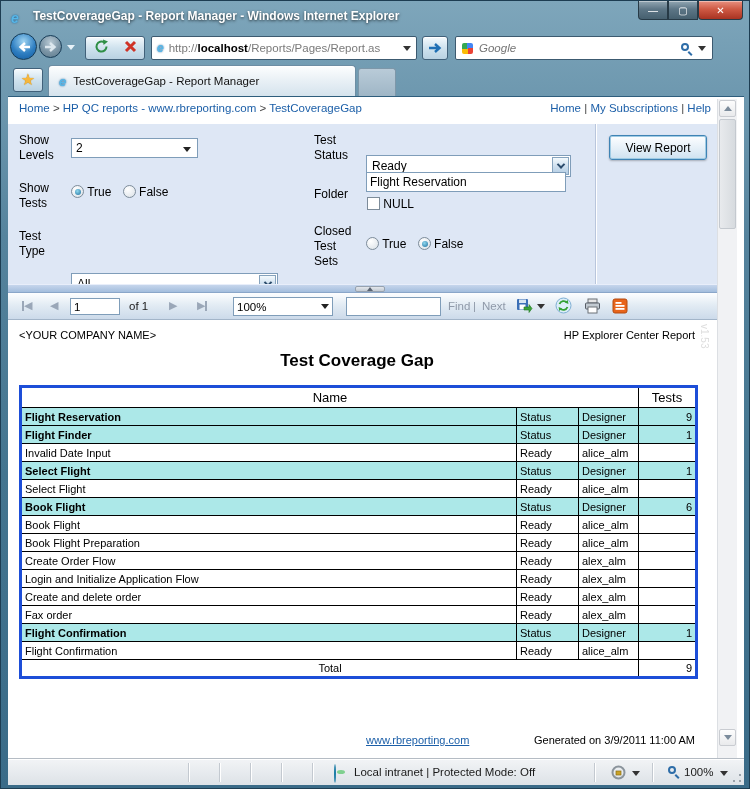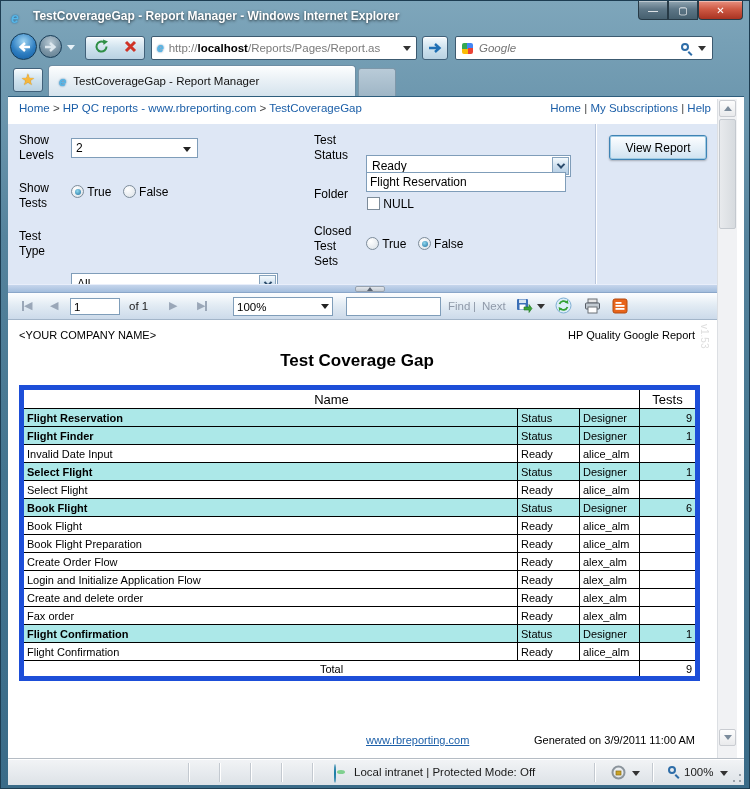--- a/index.html
+++ b/index.html
@@ -60,21 +60,21 @@
   #rtoolbar{background:linear-gradient(180deg,#fdfeff,#e3ecf4 45%,#ccdaea);border-bottom:1px solid #a3b5c9;}
   .navglyph{color:#9aa7b8;font-size:11px;line-height:1;display:inline-flex;align-items:center;}
   .navglyph .bar{display:inline-block;width:2px;height:10px;background:#9aa7b8;}
   .tbtext{font-size:11.5px;color:#1a1a1a;}
   .findlnk{font-size:11.5px;color:#909aa9;}
   .sinput{border:1px solid #7f9db9;background:#fff;font-size:11.5px;font-family:"Liberation Sans",sans-serif;padding:0 3px;}
   
   #report{background:#fff;font-family:"Liberation Sans",sans-serif;color:#000;}
   .rptsmall{font-size:11px;}
   .rpttitle{font-size:17px;font-weight:bold;text-align:center;}
-  table.rpt{border-collapse:collapse;table-layout:fixed;width:676px;border:5px solid #1d4ed8;}
+  table.rpt{border-collapse:collapse;table-layout:fixed;width:676px;border:3px solid #1d4ed8;}
   table.rpt td,table.rpt th{border:1px solid #000;font-size:11px;height:18px;padding:0 3px;overflow:hidden;white-space:nowrap;font-weight:normal;}
   table.rpt th{font-size:13px;height:21px;text-align:center;}
   tr.group td{background:#ace8e8;}
   tr.group td.name{font-weight:bold;}
   td.ind0{padding-left:3px;} td.ind1{padding-left:13px;} td.ind2{padding-left:23px;}
   td.status{padding-left:11px;} td.designer{padding-left:4px;} td.tests{text-align:right;padding-right:3px;}
   td.totlabel{text-align:center;font-size:13px;height:20px;}
   td.totval{text-align:right;font-size:12px;}
   .verttext{writing-mode:vertical-rl;color:#dedede;font-size:10px;}
   
@@ -292,21 +292,21 @@
           <rect x="1" y="1" width="14" height="14" rx="2" fill="#e8641b" stroke="#b44a10"></rect>
           <rect x="3.5" y="4" width="6" height="1.8" fill="#fff"></rect>
           <rect x="3.5" y="7" width="9" height="1.8" fill="#fff"></rect>
           <rect x="3.5" y="10" width="9" height="1.8" fill="#fff"></rect>
         </svg>
       </span>
     </div>
 
     <div id="report" class="abs" style="left:0;top:223px;width:709px;height:439px;">
       <div class="abs rptsmall" style="left:11px;top:9px;">&lt;YOUR COMPANY NAME&gt;</div>
-      <div class="abs rptsmall" style="left:390px;top:9px;width:297px;text-align:right;">HP Quality Google Report</div>
+      <div class="abs rptsmall" style="left:390px;top:9px;width:297px;text-align:right;">HP Explorer Center Report</div>
       <div class="abs verttext" style="left:691px;top:4px;">v1.53</div>
       <div class="abs rpttitle" style="left:11px;top:31px;width:676px;">Test Coverage Gap</div>
 
       <table class="rpt abs" style="left:11px;top:65px;">
         <colgroup>
             <col style="width:496px">
             <col style="width:62px">
             <col style="width:60px">
             <col style="width:58px">
           </colgroup>

